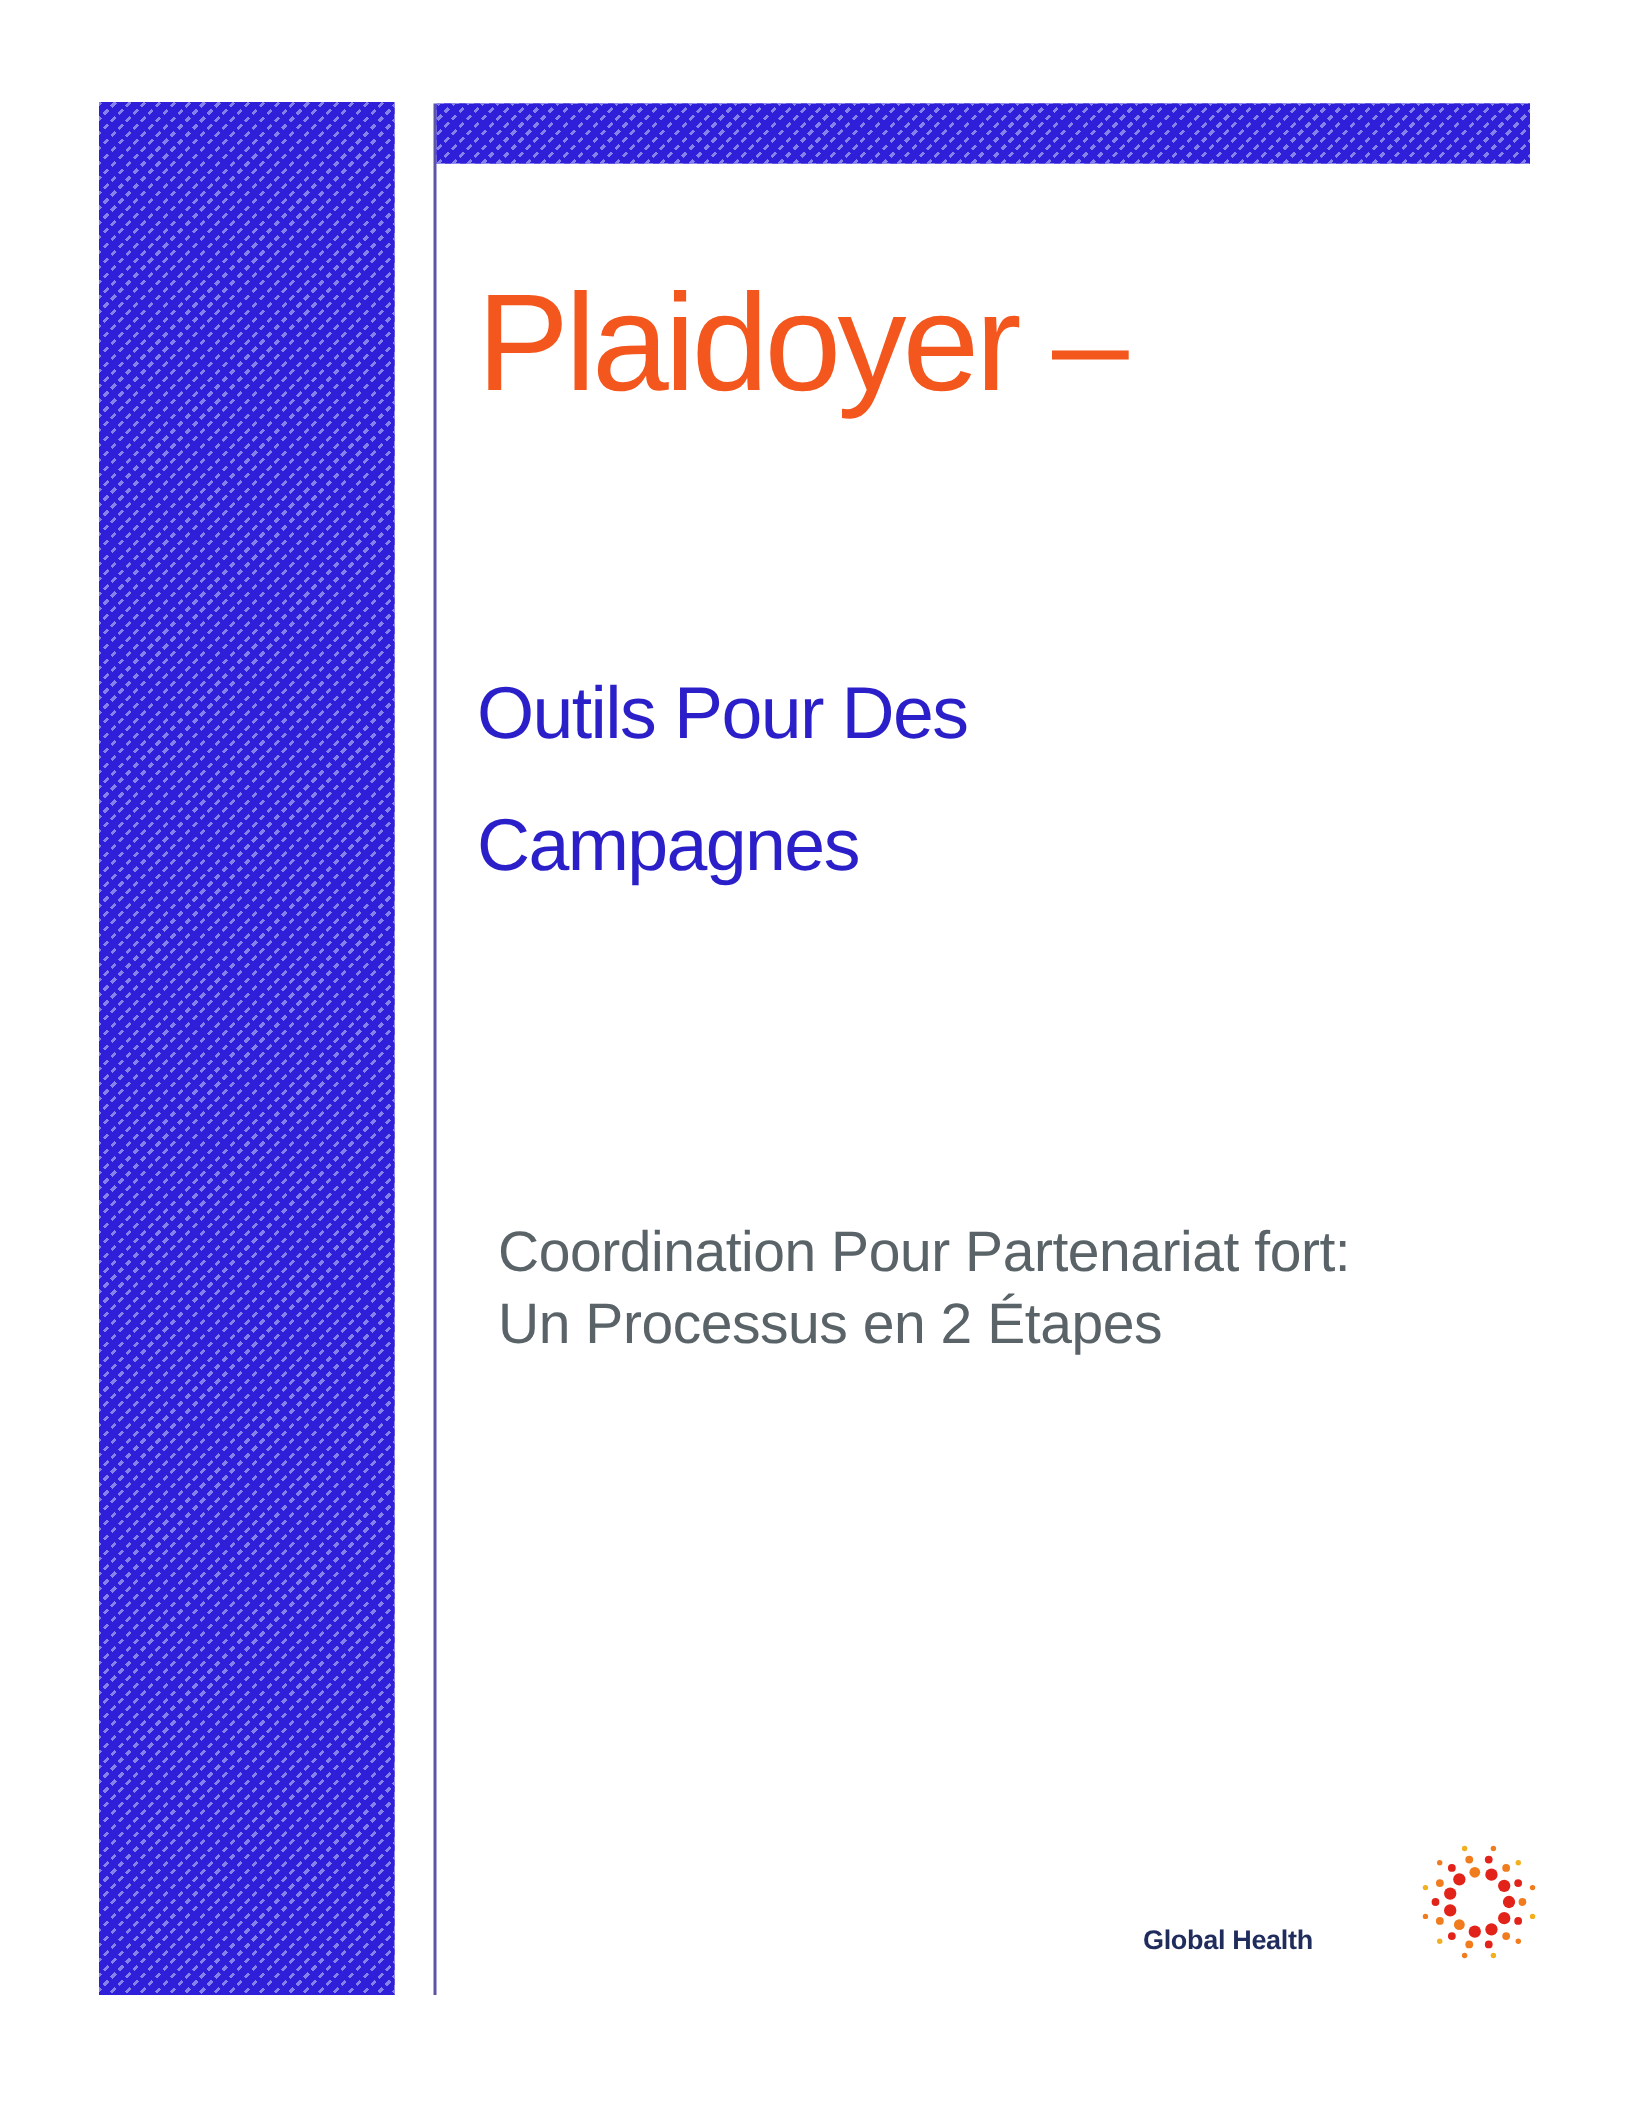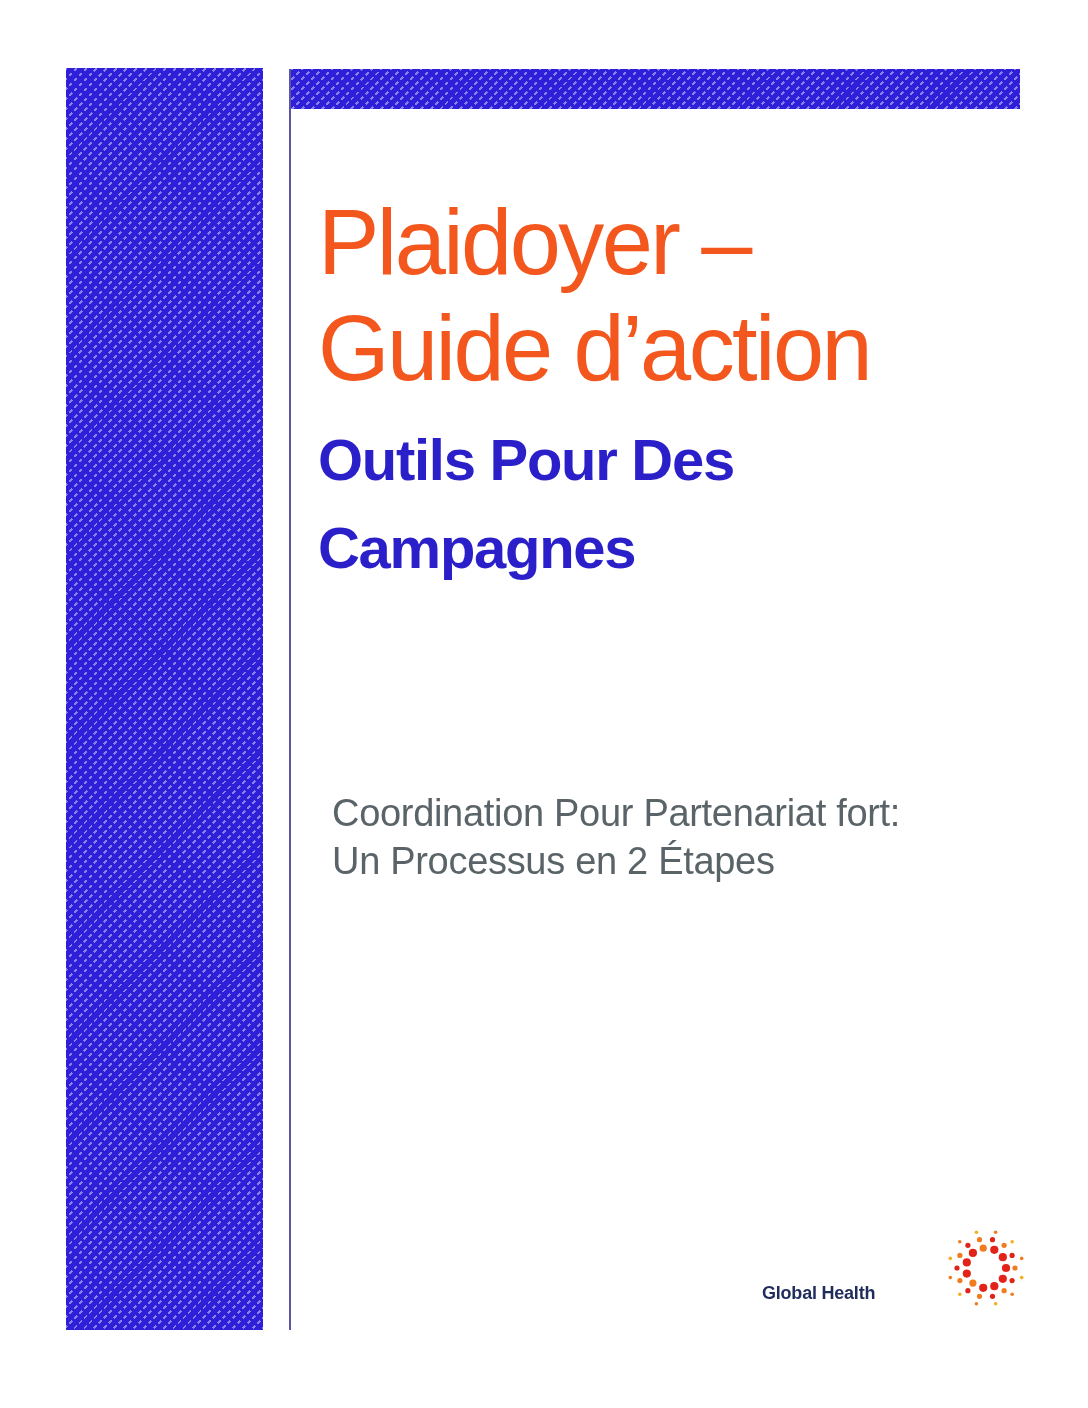--- a/index.html
+++ b/index.html
@@ -56,45 +56,45 @@
     left: 289px;
     top: 69px;
     width: 2px;
     height: 1261px;
     background: var(--rule-purple);
   }
 
   .cover-title {
     position: absolute;
     left: 318px;
-    top: 189px;
+    top: 176px;
     font-size: 92px;
     line-height: 106px;
     font-weight: 400;
     letter-spacing: -0.028em;
     color: var(--title-orange);
     white-space: nowrap;
   }
 
   .cover-subtitle {
     position: absolute;
     left: 318px;
-    top: 416px;
-    font-size: 58px;
+    top: 432px;
+    font-size: 49px;
     line-height: 88px;
-    font-weight: 700;
+    font-weight: 400;
     letter-spacing: -0.022em;
     color: var(--subtitle-blue);
     white-space: nowrap;
   }
 
   .cover-tagline {
     position: absolute;
     left: 332px;
-    top: 789px;
+    top: 811px;
     font-size: 38px;
     line-height: 48px;
     font-weight: 400;
     letter-spacing: -0.008em;
     color: var(--tagline-gray);
     white-space: nowrap;
   }
 
   .logo {
     position: absolute;
@@ -129,21 +129,20 @@
 <body>
 
 <div class="page">
 
   <div class="side-band hatch"></div>
   <div class="v-rule"></div>
   <div class="top-strip hatch"></div>
 
   <h1 class="cover-title">
     <div>Plaidoyer –</div>
-    <div>Guide d’action</div>
   </h1>
 
   <h2 class="cover-subtitle">
     <div>Outils Pour Des</div>
     <div>Campagnes</div>
   </h2>
 
   <div class="cover-tagline">
     <div>Coordination Pour Partenariat fort:</div>
     <div>Un Processus en 2 Étapes</div>

